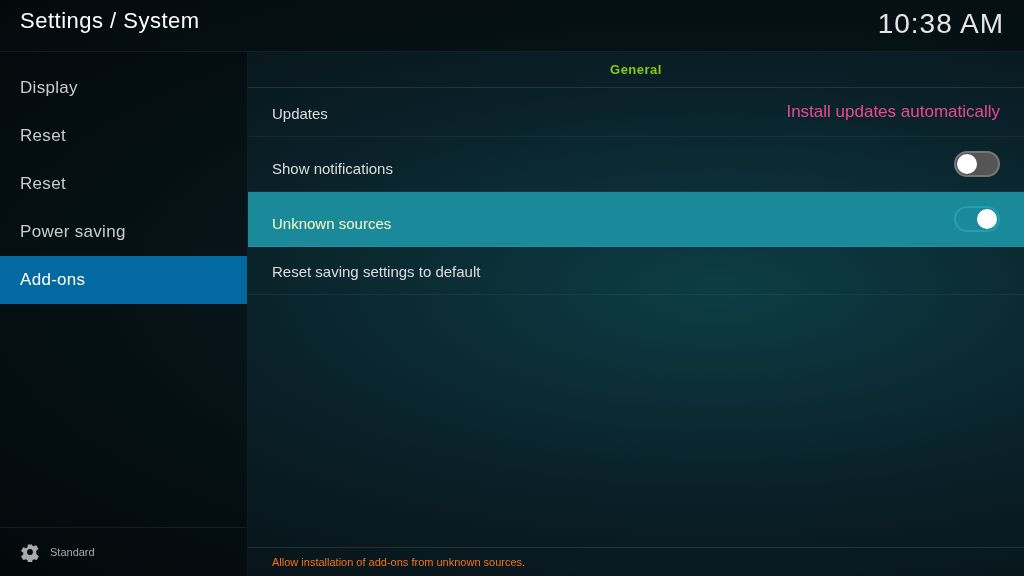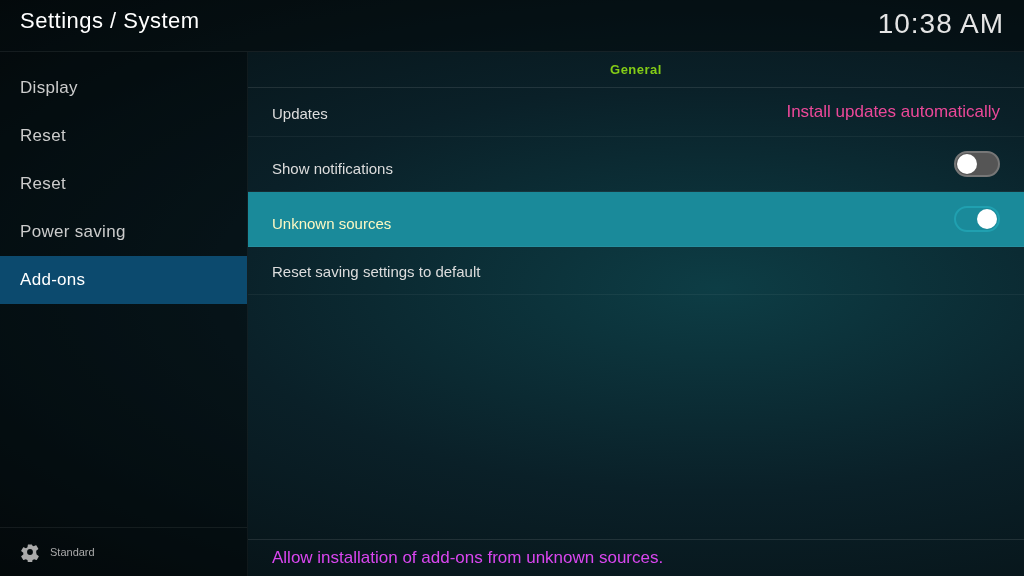--- a/index.html
+++ b/index.html
@@ -77,21 +77,21 @@
     .sidebar-item {
       padding: 14px 20px;
       font-size: 17px;
       font-weight: 400;
       color: #cccccc;
       cursor: pointer;
       letter-spacing: 0.3px;
     }
 
     .sidebar-item.active {
-      background: #0c4a6e;
+      background: #0369a1;
       color: #ffffff;
     }
 
     .sidebar-footer {
       margin-top: auto;
       padding: 14px 20px;
       display: flex;
       align-items: center;
       gap: 10px;
       color: #aaaaaa;
@@ -196,22 +196,22 @@
     }
 
     .toggle.on::after {
       right: 1px;
     }
 
     
     .content-footer {
       padding: 8px 24px;
       border-top: 1px solid rgba(255,255,255,0.1);
-      font-size: 17px;
-      color: #d946ef;
+      font-size: 11px;
+      color: #f97316;
     }
   </style>
 </head>
 <body>
 
 <div class="app-container">
 
   <div class="header">
     <span class="header-title">Settings / System</span>
     <span class="header-time">10:38 AM</span>

